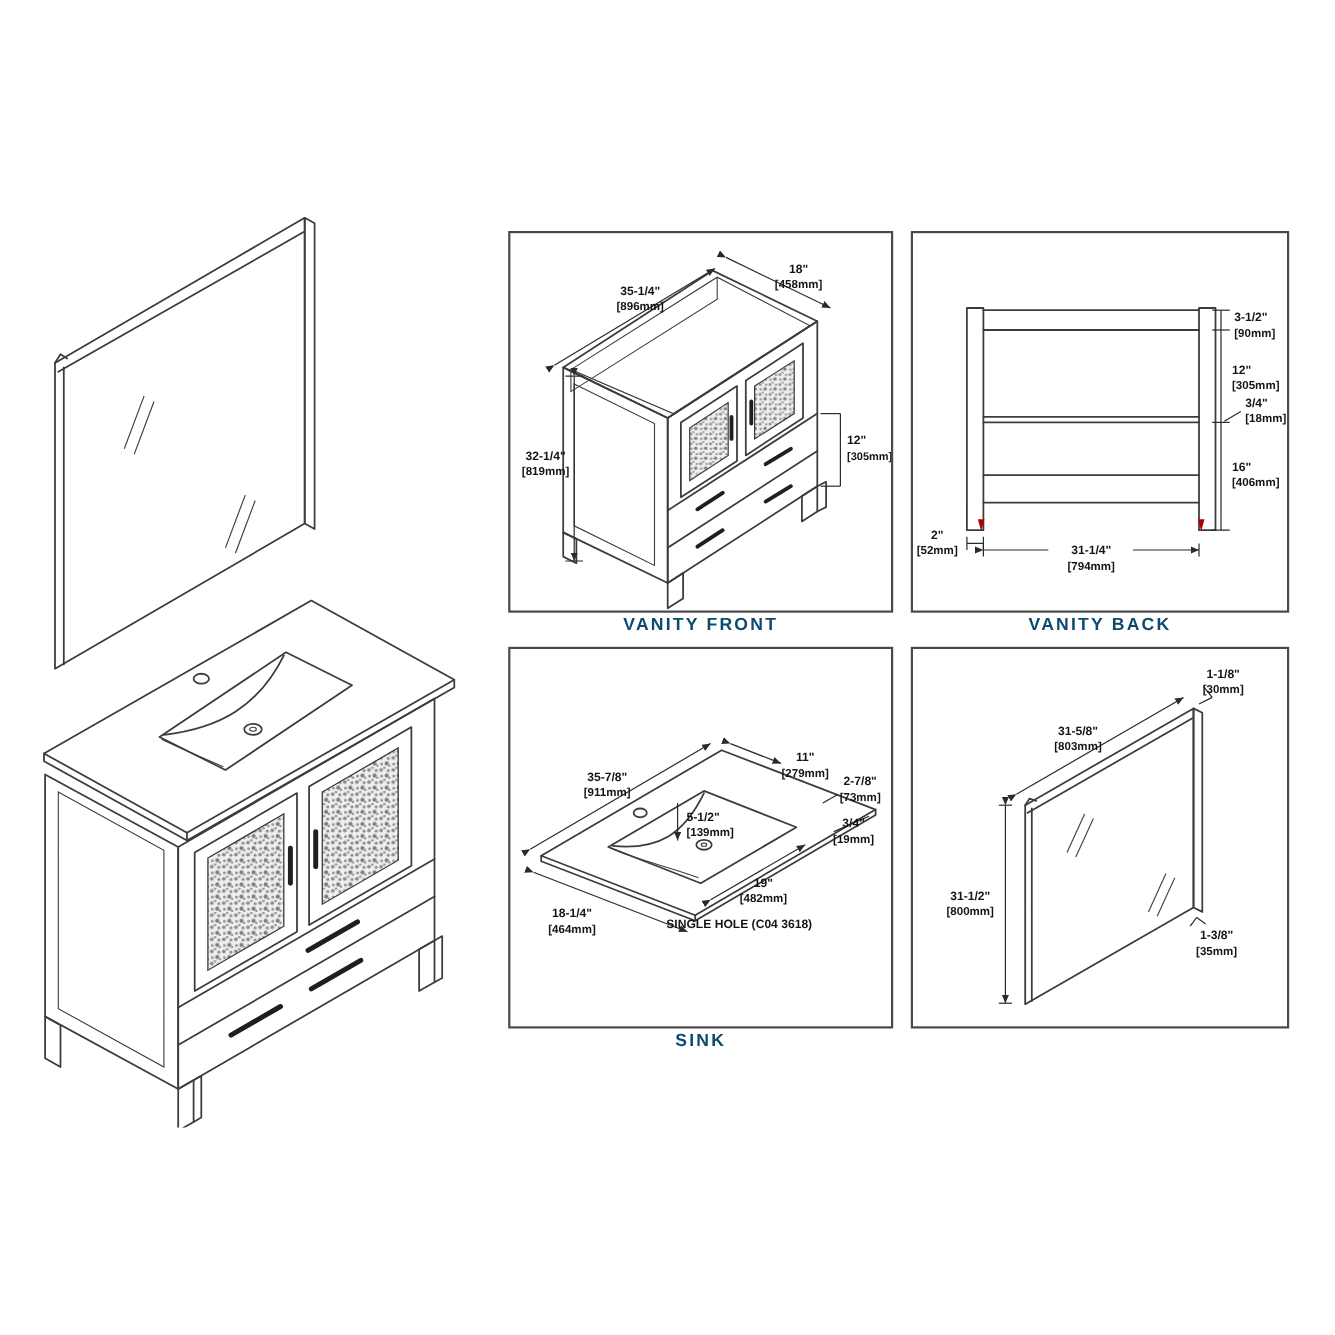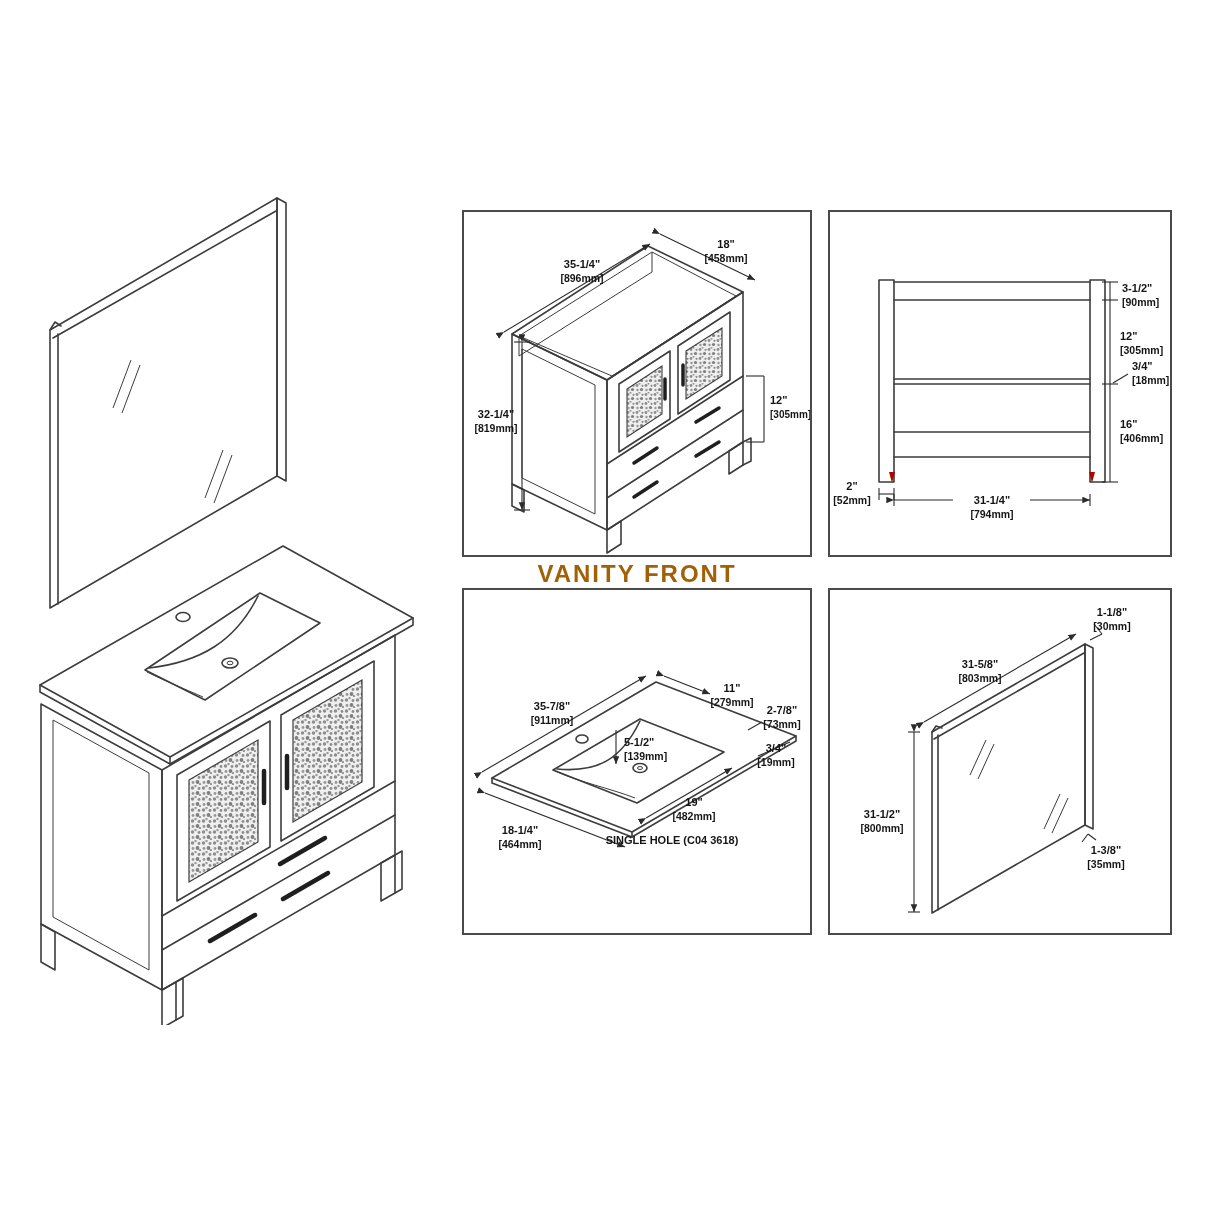--- a/index.html
+++ b/index.html
@@ -1,20 +1,20 @@
 <!DOCTYPE html>
 <html><head>
 <meta charset="utf-8">
 <style>
   html,body{margin:0;padding:0;background:#ffffff;}
   #page{position:relative;width:1214px;height:1214px;background:#ffffff;overflow:hidden;
         font-family:"Liberation Sans",sans-serif;}
   .panel{position:absolute;border:2px solid #4a4a4a;background:#ffffff;box-sizing:border-box;}
-  .caption{position:absolute;text-align:center;font-size:24px;font-weight:bold;
-           letter-spacing:2px;color:#a16207;font-family:"Liberation Sans",sans-serif;}
+  .caption{position:absolute;text-align:center;font-size:16px;font-weight:bold;
+           letter-spacing:2px;color:#0c4a6e;font-family:"Liberation Sans",sans-serif;}
   svg{display:block;}
   .ln{stroke:#3c3c3c;stroke-width:1.6;fill:none;stroke-linejoin:round;stroke-linecap:round;}
   .lnthin{stroke:#3c3c3c;stroke-width:1;fill:none;}
   .dimln{stroke:#2b2b2b;stroke-width:1.1;fill:none;}
   .handle{stroke:#1f1f1f;stroke-width:4.5;fill:none;stroke-linecap:round;}
   .handlethin{stroke:#1f1f1f;stroke-width:3.5;fill:none;stroke-linecap:round;}
   .dim{font-family:"Liberation Sans",sans-serif;font-size:11px;font-weight:bold;fill:#151515;}
   .dimmm{font-family:"Liberation Sans",sans-serif;font-size:10.5px;font-weight:bold;fill:#151515;}
   .dimsm{font-family:"Liberation Sans",sans-serif;font-size:10px;font-weight:bold;fill:#151515;}
   .note{font-family:"Liberation Sans",sans-serif;font-size:11px;font-weight:bold;fill:#151515;}
@@ -204,20 +204,21 @@
 
         <line class="dimln" x1="64" y1="288" x2="123" y2="288" marker-start="url(#arrB)"></line>
         <line class="dimln" x1="200" y1="288" x2="260" y2="288" marker-end="url(#arrB)"></line>
         <line class="dimln" x1="64" y1="282" x2="64" y2="294"></line>
         <line class="dimln" x1="260" y1="282" x2="260" y2="294"></line>
         <text class="dim" x="162" y="292" text-anchor="middle">31-1/4"</text>
         <text class="dimmm" x="162" y="306" text-anchor="middle">[794mm]</text>
       </g>
     </svg>
   </div>
+  <div class="caption" style="left:828px;top:560px;width:344px;">VANITY BACK</div>
 
   <div class="panel" style="left:462px;top:588px;width:350px;height:347px;">
     <svg width="346" height="343" viewBox="0 0 346 343">
       <defs>
         <marker id="arrS" markerWidth="9" markerHeight="8" refX="7" refY="3" orient="auto">
           <path d="M0,0 L7,3 L0,6 z" fill="#2b2b2b"></path>
         </marker>
       </defs>
       <g>
         <polygon class="ln" points="28,188 192,92 332,146 168,242"></polygon>
@@ -256,20 +257,21 @@
         <text class="dimmm" x="230" y="230" text-anchor="middle">[482mm]</text>
 
         <line class="dimln" x1="21" y1="203" x2="161" y2="257" marker-start="url(#arrS)" marker-end="url(#arrS)"></line>
         <text class="dim" x="56" y="244" text-anchor="middle">18-1/4"</text>
         <text class="dimmm" x="56" y="258" text-anchor="middle">[464mm]</text>
 
         <text class="note" x="208" y="254" text-anchor="middle">SINGLE HOLE (C04 3618)</text>
       </g>
     </svg>
   </div>
+  <div class="caption" style="left:462px;top:938px;width:350px;">SINK</div>
 
   <div class="panel" style="left:828px;top:588px;width:344px;height:347px;">
     <svg width="340" height="343" viewBox="0 0 340 343">
       <defs>
         <marker id="arrM" markerWidth="9" markerHeight="8" refX="7" refY="3" orient="auto">
           <path d="M0,0 L7,3 L0,6 z" fill="#2b2b2b"></path>
         </marker>
       </defs>
       <g>
         <polygon class="ln" points="102,142 255,54 255,235 102,323"></polygon>

